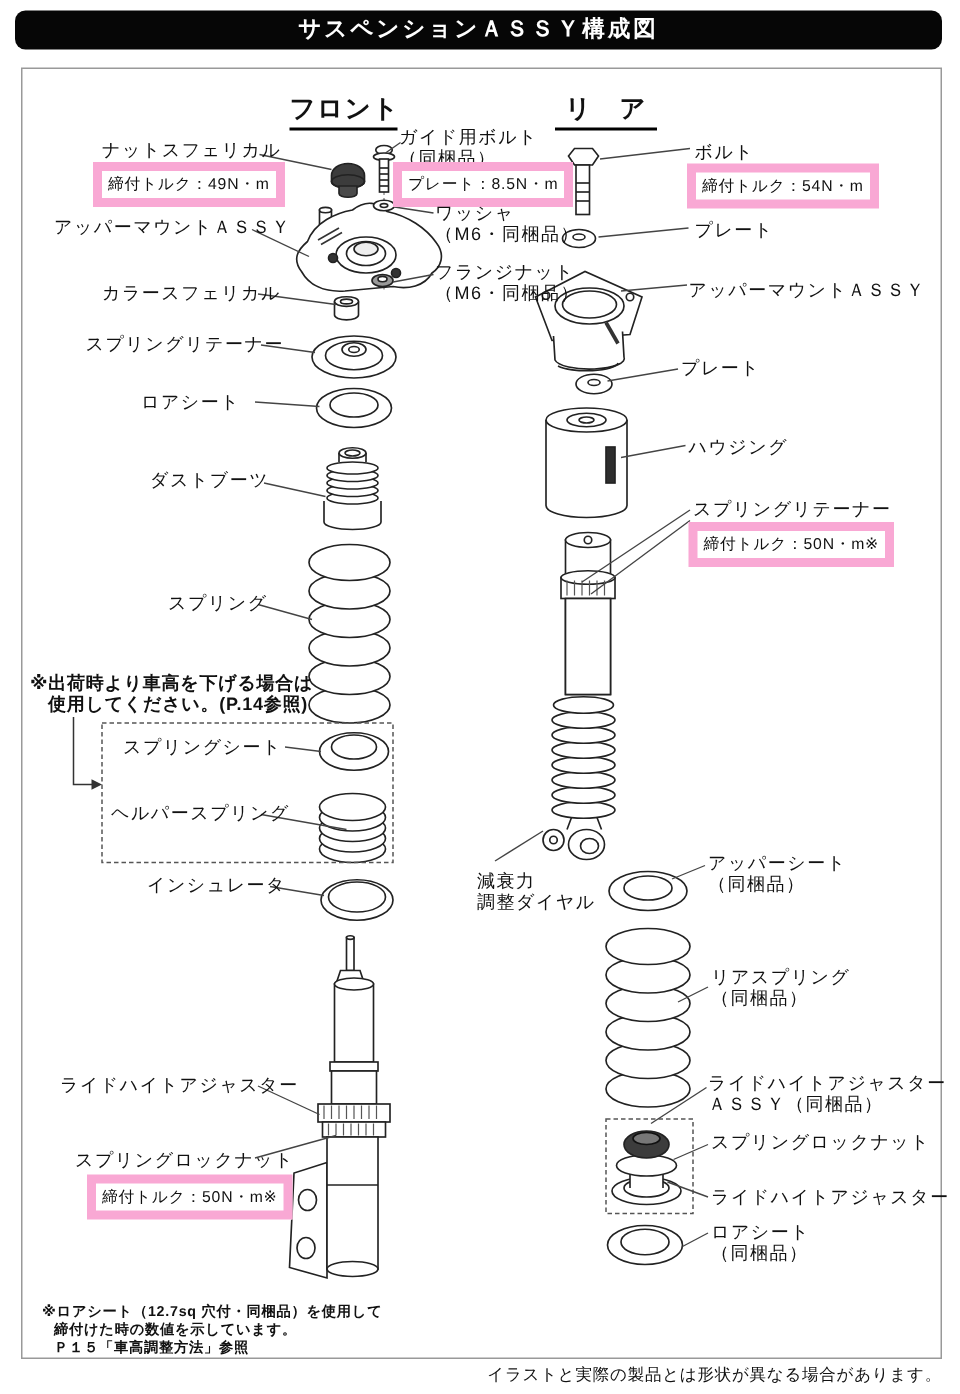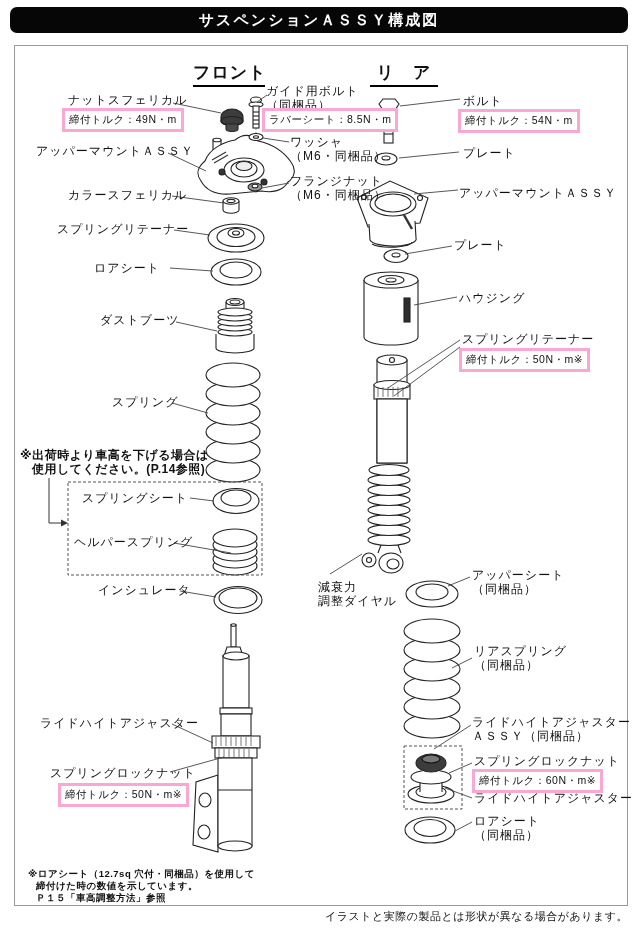--- a/index.html
+++ b/index.html
@@ -5,21 +5,21 @@
   html,body{margin:0;padding:0;background:#fff;}
   #page{position:relative;width:640px;height:929px;background:#fff;overflow:hidden;
         font-family:"Liberation Sans","DejaVu Sans",sans-serif;color:#111;}
   .titlebar{position:absolute;left:10px;top:7px;width:618px;height:26px;background:#060606;
         border-radius:7px;color:#fff;font-size:15px;font-weight:bold;text-align:center;
         line-height:26px;letter-spacing:2px;}
   .frame{position:absolute;left:14px;top:45px;width:612px;height:859px;border:1px solid #999;}
   .hdr{position:absolute;font-size:17px;font-weight:bold;text-align:center;
         border-bottom:2px solid #000;padding-bottom:1px;letter-spacing:1px;white-space:nowrap;}
   .lbl{position:absolute;font-size:12px;letter-spacing:1px;white-space:nowrap;line-height:14px;color:#111;}
-  .tq{position:absolute;font-size:10.5px;border:3px solid #f9a8d4;padding:2px 4px;background:#fff;
+  .tq{position:absolute;font-size:10.5px;border:6px solid #f9a8d4;padding:2px 4px;background:#fff;
         white-space:nowrap;letter-spacing:0.5px;}
   .note{position:absolute;font-size:12px;letter-spacing:0.5px;white-space:nowrap;font-weight:bold;}
   .fnote{position:absolute;font-size:9.5px;letter-spacing:0.5px;white-space:nowrap;font-weight:bold;}
   .footer{position:absolute;font-size:11px;letter-spacing:0.5px;white-space:nowrap;text-align:center;}
   svg{position:absolute;left:0;top:0;}
 </style>
 </head>
 <body>
 
 <div id="page">
@@ -262,21 +262,21 @@
   <div class="hdr" style="left:193px;top:61px;width:72px">フロント</div>
   <div class="hdr" style="left:370px;top:61px;width:68px">リ　ア</div>
 
   <div class="lbl" style="left:68px;top:93px">ナットスフェリカル</div>
   <div class="tq" style="left:62px;top:108px">締付トルク：49N・m</div>
 
   <div class="lbl" style="left:266px;top:84px">
     <div>ガイド用ボルト</div>
     <div>（同梱品）</div>
   </div>
-  <div class="tq" style="left:262px;top:108px">ラバーシート：8.5N・m</div>
+  <div class="tq" style="left:262px;top:108px">プレート：8.5N・m</div>
 
   <div class="lbl" style="left:36px;top:144px">アッパーマウントＡＳＳＹ</div>
 
   <div class="lbl" style="left:290px;top:135px">
     <div>ワッシャ</div>
     <div>（M6・同梱品）</div>
   </div>
 
   <div class="lbl" style="left:290px;top:174px">
     <div>フランジナット</div>
@@ -322,21 +322,20 @@
     <div>リアスプリング</div>
     <div>（同梱品）</div>
   </div>
 
   <div class="lbl" style="left:472px;top:715px">
     <div>ライドハイトアジャスター</div>
     <div>ＡＳＳＹ（同梱品）</div>
   </div>
 
   <div class="lbl" style="left:474px;top:754px">スプリングロックナット</div>
-  <div class="tq" style="left:472px;top:769px">締付トルク：60N・m※</div>
   <div class="lbl" style="left:474px;top:791px">ライドハイトアジャスター</div>
 
   <div class="lbl" style="left:474px;top:814px">
     <div>ロアシート</div>
     <div>（同梱品）</div>
   </div>
 
   <div class="fnote" style="left:28px;top:868px">※ロアシート（12.7sq 穴付・同梱品）を使用して</div>
   <div class="fnote" style="left:36px;top:880px">締付けた時の数値を示しています。</div>
   <div class="fnote" style="left:36px;top:892px">Ｐ１５「車高調整方法」参照</div>

